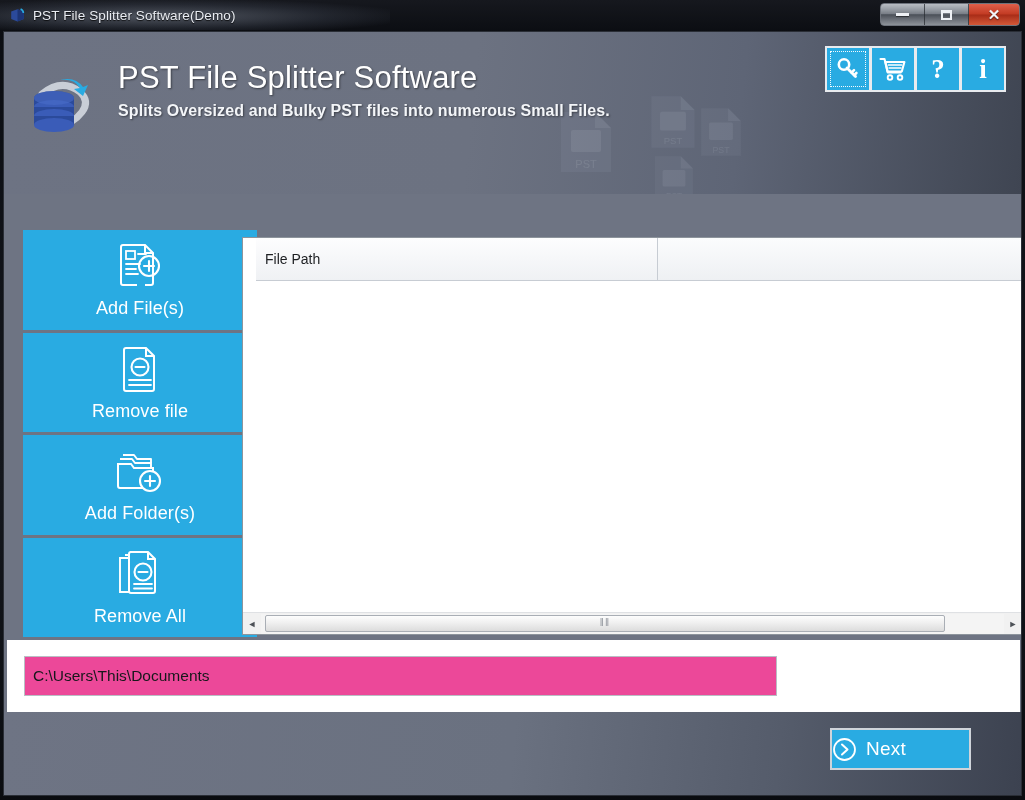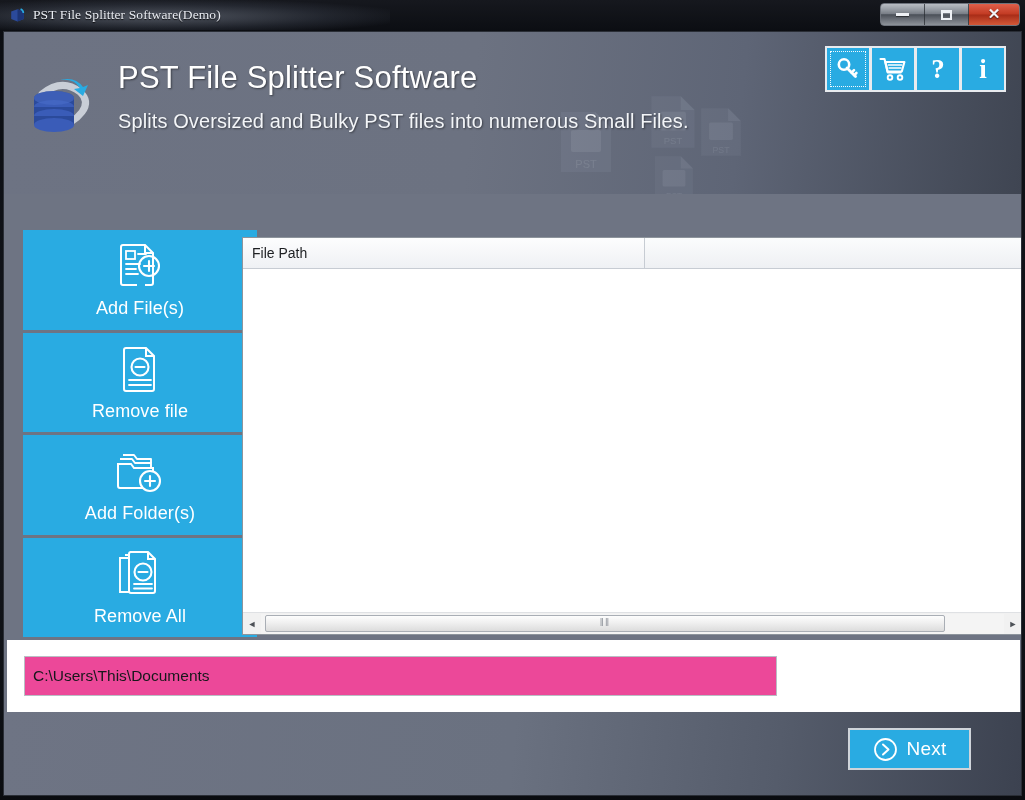--- a/index.html
+++ b/index.html
@@ -14,21 +14,21 @@
   #app-window {
     position: absolute; left: 0; top: 0;
     width: 1025px; height: 800px;
     background: linear-gradient(180deg,#0b0d12 0%,#14171d 60%,#0a0c10 100%);
   }
 
   
   .titlebar {
     position: absolute; left: 0; top: 0; width: 1025px; height: 30px;
     background: linear-gradient(180deg,#16181e 0%,#0c0e13 100%);
-    display: flex; align-items: center; font-family: Liberation Serif, serif;
+    display: flex; align-items: center;
   }
   .titlebar-glow {
     position: absolute; left: 0; top: 0; width: 390px; height: 30px;
     background: radial-gradient(ellipse at 40% 55%, rgba(168,178,196,.42) 0%, rgba(120,132,155,.16) 52%, rgba(0,0,0,0) 78%);
     pointer-events: none;
   }
   .title-icon {
     position: relative; z-index: 2;
     width: 17px; height: 17px; margin-left: 9px; margin-right: 7px;
     flex: 0 0 auto;
@@ -81,22 +81,22 @@
 
   .brand { position: absolute; left: 22px; top: 28px; display: flex; align-items: flex-start; }
   .brand-logo { width: 70px; height: 72px; flex: 0 0 auto; margin-top: 12px; }
   .brand-text { margin-left: 22px; }
   .brand-title {
     font-size: 31px; color: #ffffff; font-weight: 400; letter-spacing: .2px;
     text-shadow: 1px 1px 2px rgba(0,0,0,.45);
     line-height: 1.15;
   }
   .brand-sub {
-    margin-top: 14px;
-    font-size: 20px; color: #f3f5f8; font-weight: 400; letter-spacing: .1px;
+    margin-top: 6px;
+    font-size: 16px; color: #f3f5f8; font-weight: 700; letter-spacing: .1px;
     text-shadow: 1px 1px 2px rgba(0,0,0,.45);
   }
 
   
   .toolbar {
     position: absolute; right: 15px; top: 14px;
     display: flex; gap: 3px;
     padding: 2px; background: #e8ebef;
   }
   .tool-btn {
@@ -121,23 +121,24 @@
   }
   .side-btn .side-icon { height: 54px; display: flex; align-items: center; justify-content: center; }
   .side-btn .side-label { margin-top: 4px; font-size: 18px; letter-spacing: .1px; }
 
   
   .listpanel {
     position: absolute; left: 238px; top: 205px; width: 781px; height: 398px;
     background: #ffffff; border: 1px solid #8d949c;
   }
   .list-head {
-    display: flex; height: 31px;
+    display: flex; height: 43px;
     background: linear-gradient(180deg,#fbfcfd 0%,#eef0f3 100%);
     border-bottom: 1px solid #c7ccd3;
+    margin-left: 13px;
   }
   .list-head .col {
     font-size: 14px; color: #1d1f22; display: flex; align-items: center;
     padding-left: 9px; border-right: 1px solid #c7ccd3;
     background: linear-gradient(180deg,#fdfdfe 0%,#eff1f4 100%);
   }
   .list-head .col.c1 { width: 402px; }
   .list-head .col.c2 { width: 377px; border-right: none; }
   .list-body { height: 343px; background: #fff; }
 
@@ -178,23 +179,23 @@
   }
 
   
   .footer {
     position: absolute; left: 0; bottom: 0; width: 1017px; height: 83px;
     background: linear-gradient(96deg,#6e7484 0%,#6a7180 50%,#555c6b 76%,#3b4插0 100%);
     background: linear-gradient(96deg,#6e7484 0%,#6a7180 50%,#555c6b 76%,#3c4250 100%);
   }
   .next-btn {
     position: absolute; right: 50px; top: 16px;
-    width: 123px; height: 42px; background: #29abe2;
+    width: 141px; height: 42px; background: #29abe2;
     border: 2px solid #cfd4da;
-    display: flex; align-items: center; justify-content: center; gap: 9px;
+    display: flex; align-items: center; gap: 9px;
     color: #fff; cursor: pointer;
   }
   .next-btn .next-label { font-size: 19px; letter-spacing: .2px; }
 </style>
 </head>
 <body>
 
 <div id="app-window">
 
   <div class="titlebar">

